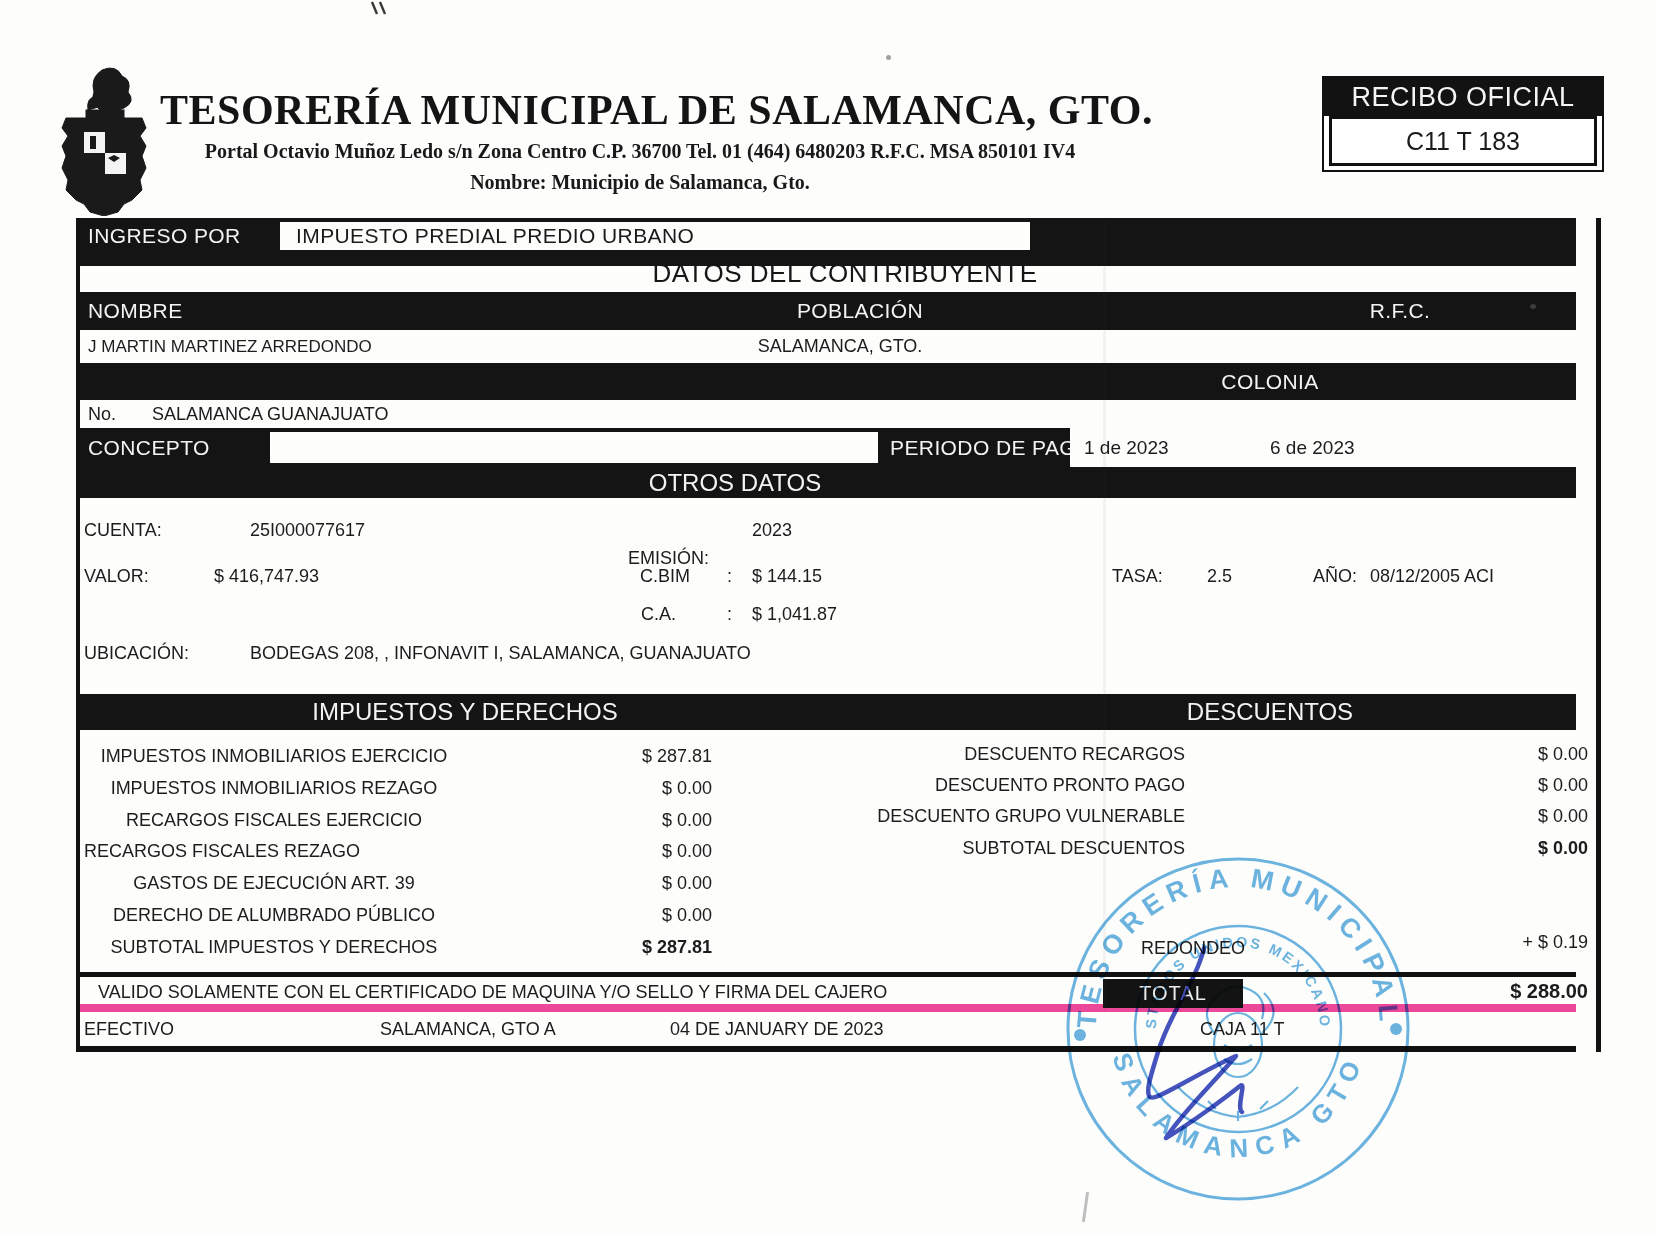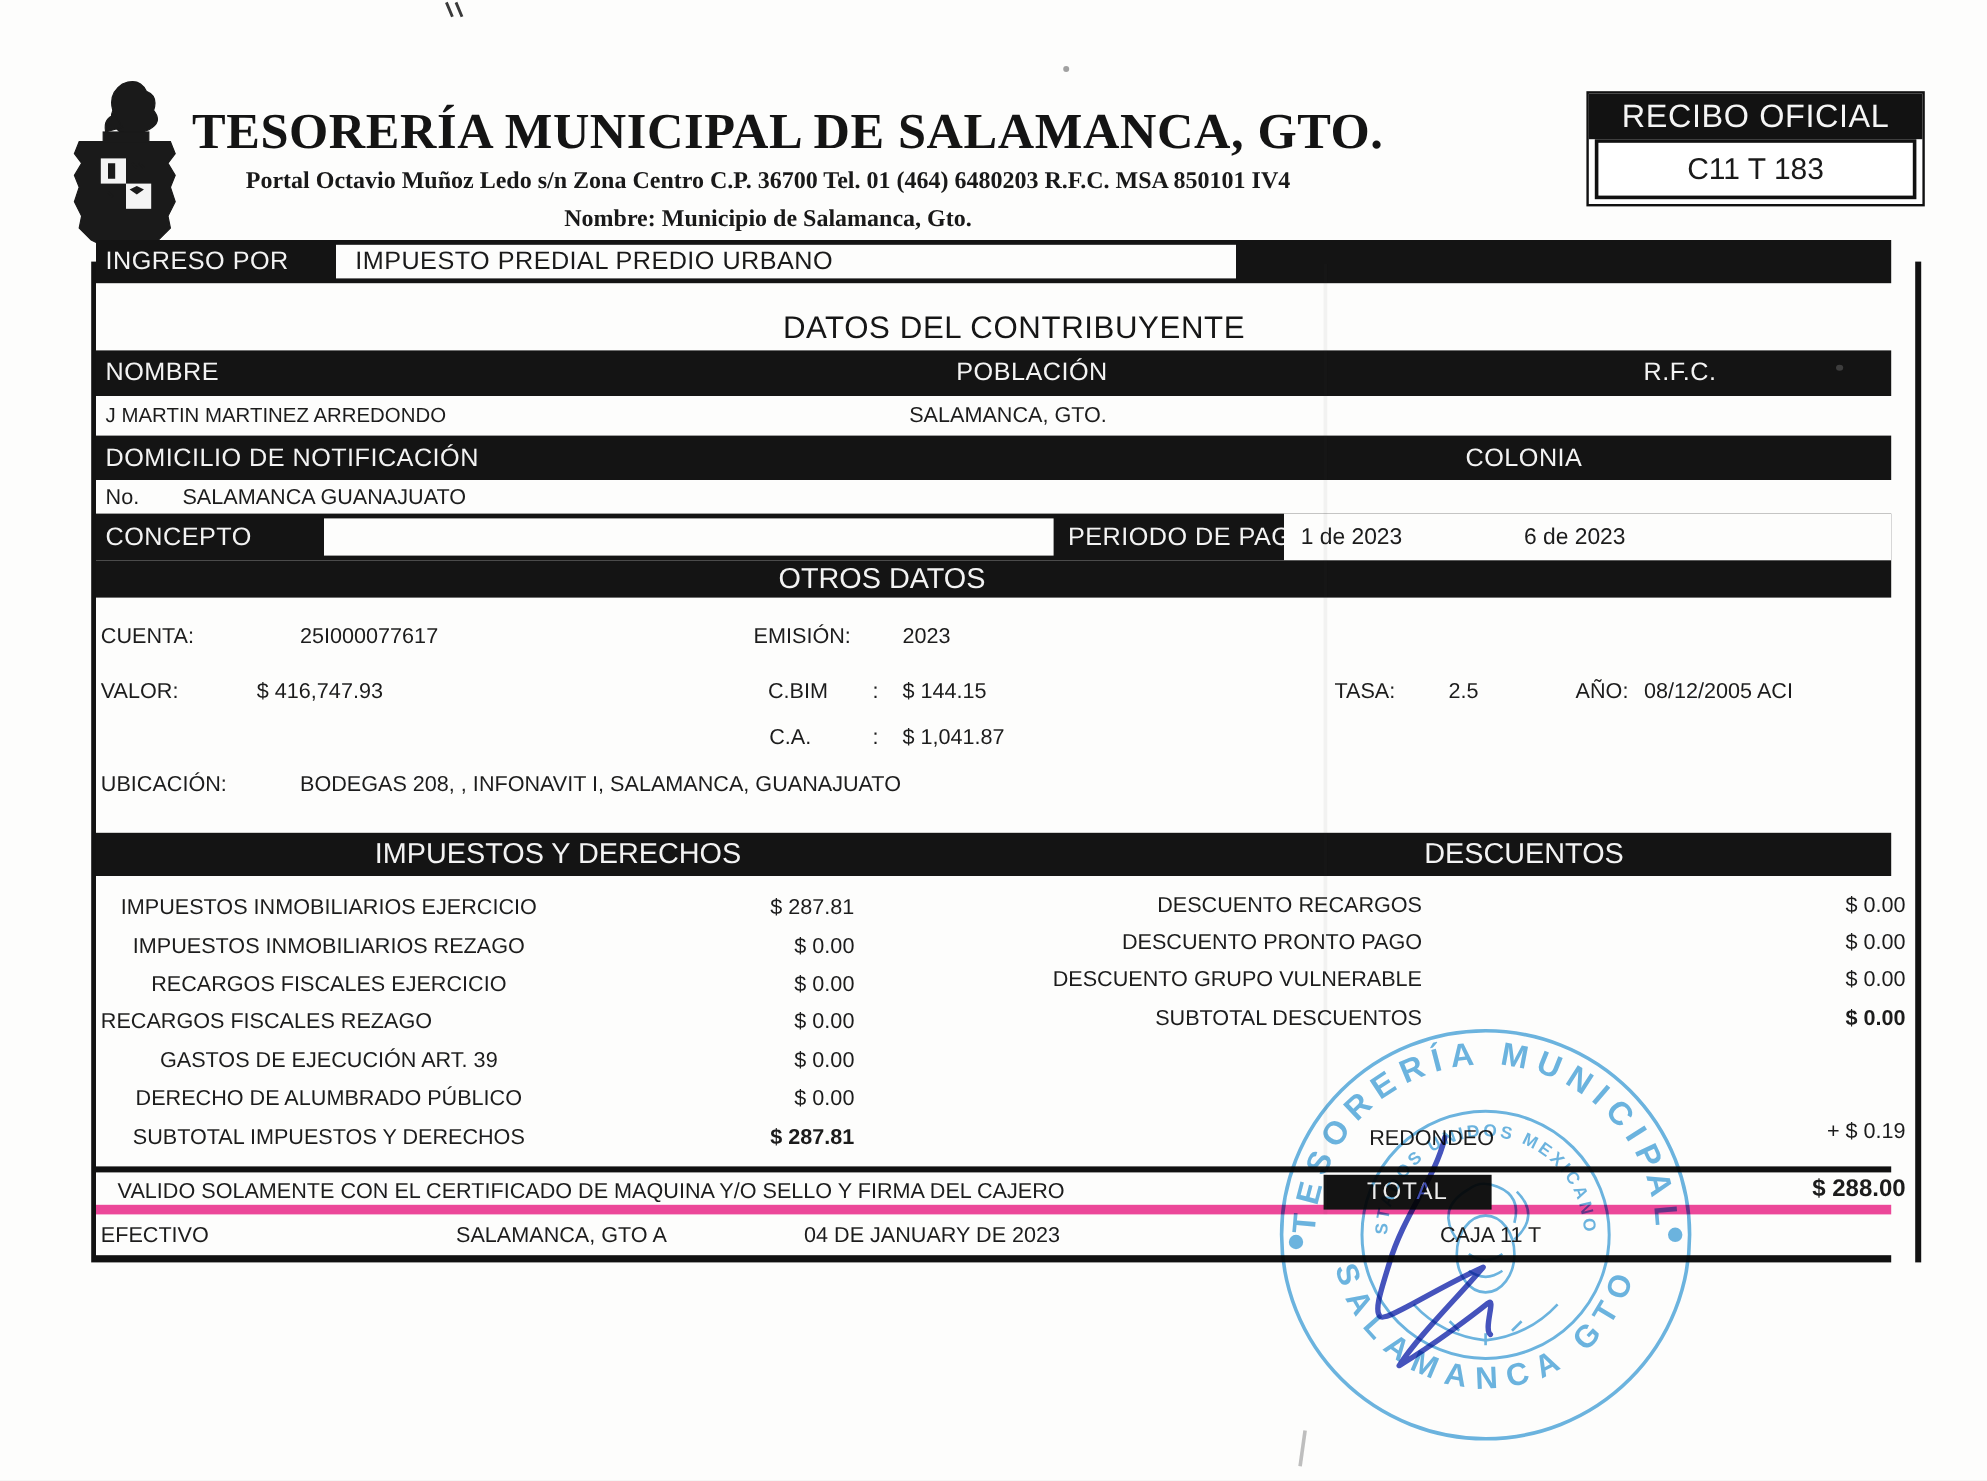--- a/index.html
+++ b/index.html
@@ -64,21 +64,21 @@
 
   <div class="abs doc-title" style="left:160px;top:86px;width:960px;">TESORERÍA MUNICIPAL DE SALAMANCA, GTO.</div>
   <div class="abs doc-sub" style="left:160px;top:140px;width:960px;">Portal Octavio Muñoz Ledo s/n Zona Centro C.P. 36700 Tel. 01 (464) 6480203 R.F.C. MSA 850101 IV4</div>
   <div class="abs doc-sub" style="left:160px;top:171px;width:960px;">Nombre: Municipio de Salamanca, Gto.</div>
 
   <div class="abs receipt-box">
     <div class="receipt-head">RECIBO OFICIAL</div>
     <div class="receipt-num">C11 T 183</div>
   </div>
 
-  <div class="row bar" style="top:200px;height:36px;">
+  <div class="row bar" style="top:218px;height:48px;">
     <span class="bar-label" style="left:8px;line-height:36px;">INGRESO POR</span>
     <div class="inset" style="left:200px;top:4px;width:750px;height:28px;">
       <span class="bar-label" style="left:16px;line-height:28px;color:#1a1a1a;">IMPUESTO PREDIAL PREDIO URBANO</span>
     </div>
   </div>
 
   <div class="row" style="top:254px;height:38px;text-align:center;">
     <span class="section-title" style="display:inline-block;line-height:38px;transform:translateX(17px);">DATOS DEL CONTRIBUYENTE</span>
   </div>
 
@@ -87,21 +87,20 @@
     <span class="bar-label" style="left:620px;width:320px;text-align:center;line-height:38px;">POBLACIÓN</span>
     <span class="bar-label" style="left:1230px;width:180px;text-align:center;line-height:38px;">R.F.C.</span>
   </div>
 
   <div class="row" style="top:330px;height:33px;">
     <span class="body-txt" style="left:8px;line-height:33px;font-size:17px;">J MARTIN MARTINEZ ARREDONDO</span>
     <span class="body-txt" style="left:600px;width:320px;text-align:center;line-height:33px;">SALAMANCA, GTO.</span>
   </div>
 
   <div class="row bar" style="top:363px;height:37px;">
-    <span class="bar-label" style="left:8px;line-height:37px;">DOMICILIO DE NOTIFICACIÓN</span>
     <span class="bar-label" style="left:1090px;width:200px;text-align:center;line-height:37px;">COLONIA</span>
   </div>
 
   <div class="row" style="top:400px;height:28px;">
     <span class="body-txt" style="left:8px;line-height:28px;">No.</span>
     <span class="body-txt" style="left:72px;line-height:28px;">SALAMANCA GUANAJUATO</span>
   </div>
 
   <div class="row bar" style="top:428px;height:39px;">
     <span class="bar-label" style="left:8px;line-height:39px;">CONCEPTO</span>
@@ -112,21 +111,21 @@
       <span class="body-txt" style="left:200px;line-height:39px;font-size:19px;">6 de 2023</span>
     </div>
   </div>
 
   <div class="row bar" style="top:467px;height:31px;text-align:center;">
     <span style="display:inline-block;font-size:24px;line-height:31px;transform:translateX(-93px);">OTROS DATOS</span>
   </div>
 
   <span class="abs body-txt" style="left:84px;top:520px;">CUENTA:</span>
   <span class="abs body-txt" style="left:250px;top:520px;">25I000077617</span>
-  <span class="abs body-txt" style="left:628px;top:520px;">EMISIÓN:</span>
+  <span class="abs body-txt" style="left:628px;top:548px;">EMISIÓN:</span>
   <span class="abs body-txt" style="left:752px;top:520px;">2023</span>
 
   <span class="abs body-txt" style="left:84px;top:566px;">VALOR:</span>
   <span class="abs body-txt" style="left:214px;top:566px;">$ 416,747.93</span>
   <span class="abs body-txt" style="left:640px;top:566px;">C.BIM</span>
   <span class="abs body-txt" style="left:727px;top:566px;">:</span>
   <span class="abs body-txt" style="left:752px;top:566px;">$ 144.15</span>
   <span class="abs body-txt" style="left:1112px;top:566px;">TASA:</span>
   <span class="abs body-txt" style="left:1207px;top:566px;">2.5</span>
   <span class="abs body-txt" style="left:1313px;top:566px;">AÑO:</span>

